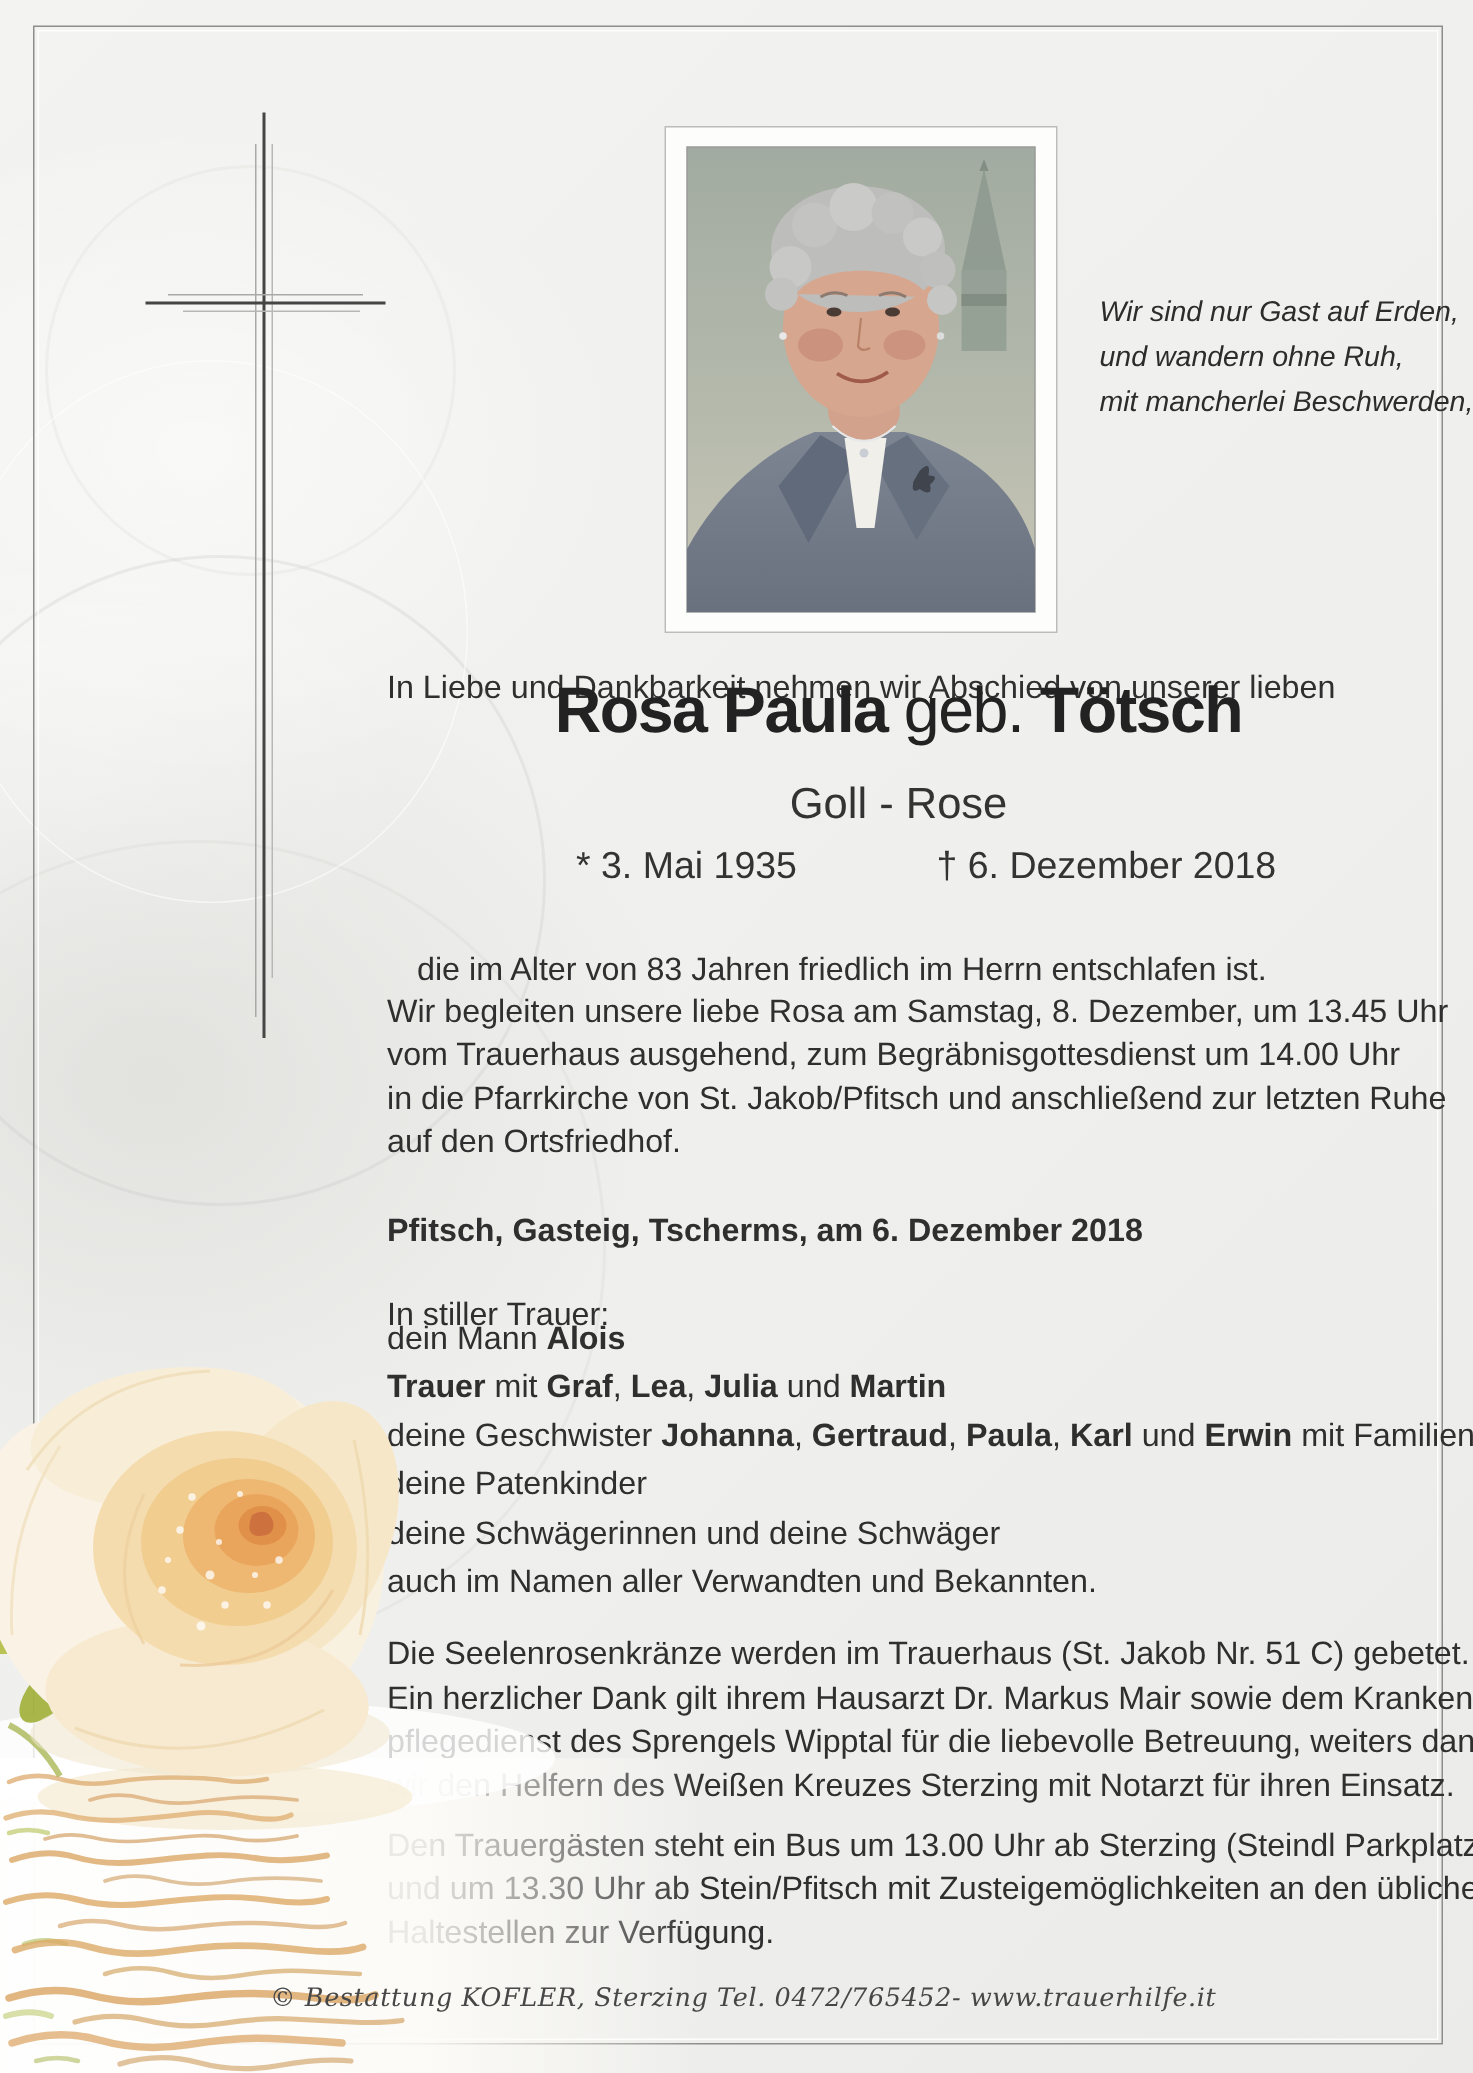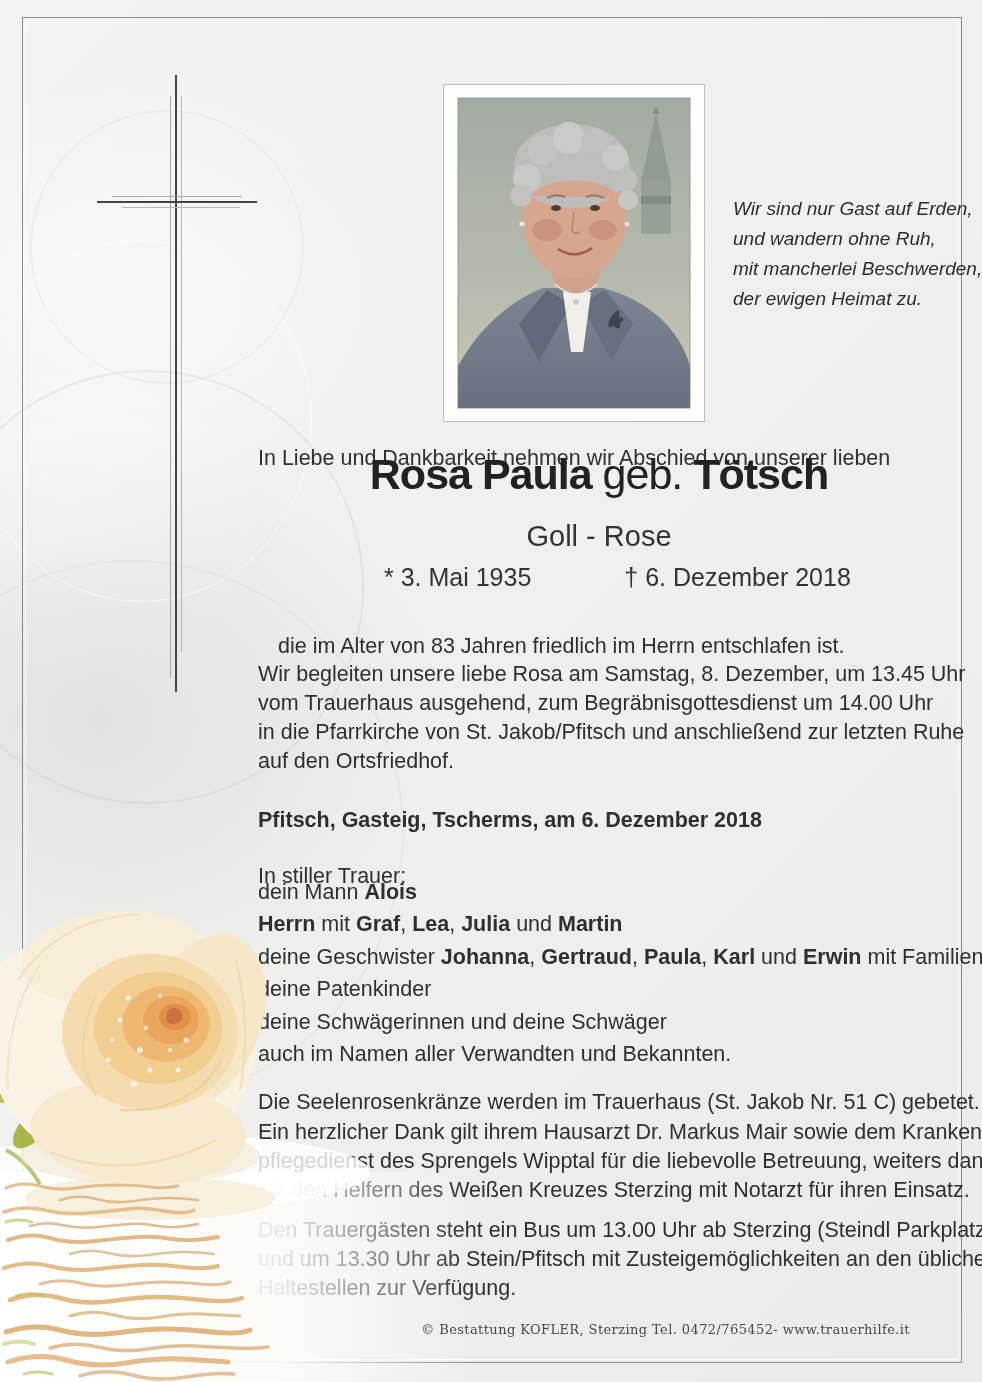--- a/index.html
+++ b/index.html
@@ -49,22 +49,22 @@
   .funeral{top:660px;}
   .place-date{top:786px;font-weight:700;}
   .mourn-head{top:842px;}
   .mourners{top:876px;line-height:32.4px;}
   .rosary{top:1068px;}
   .thanks{top:1118px;}
   .bus{top:1216px;}
   
   .rosewater{position:absolute;left:0;top:900px;width:490px;height:482px;}
   
-  .footer{position:absolute;left:180px;top:1322px;width:730px;text-align:right;
-    font-family:"DejaVu Serif",serif;font-size:13px;letter-spacing:.4px;color:#474747;}
+  .footer{position:absolute;left:180px;top:1322px;width:730px;text-align:left;
+    font-family:"DejaVu Serif",serif;font-style:italic;font-size:17px;letter-spacing:.4px;color:#474747;}
 </style>
 </head>
 <body>
 
 <div class="page">
 
   <div>
     <div class="wm wm1"></div>
     <div class="wm wm2"></div>
     <div class="wm wm3"></div>
@@ -134,21 +134,20 @@
       <path d="M112,200 Q133,220 154,200" stroke="#e6e8ea" stroke-width="1.5" fill="none"></path>
       <circle cx="133" cy="218" r="3" fill="#c9ced4"></circle>
       <path d="M170,230 q8,-8 6,3 q8,0 1,6 q2,9 -7,3 q-6,4 -4,-5 z" fill="#3f444d"></path>
     </svg>
   </figure>
 
   <div class="poem">
       <div class="tline">Wir sind nur Gast auf Erden,</div>
       <div class="tline">und wandern ohne Ruh,</div>
       <div class="tline">mit mancherlei Beschwerden,</div>
-      <div class="tline">der ewigen Heimat zu.</div>
     </div>
 
   <main class="content">
     <p class="blk intro">In Liebe und Dankbarkeit nehmen wir Abschied von unserer lieben</p>
     <h1 class="blk name"><span class="b">Rosa Paula </span><span>geb. </span><span class="b">Tötsch</span></h1>
     <div class="blk housename">Goll - Rose</div>
     <div class="blk dates">
       <span class="birth">* 3. Mai 1935</span>
       <span class="death">† 6. Dezember 2018</span>
     </div>
@@ -156,21 +155,21 @@
     <div class="blk para funeral">
         <div class="tline">Wir begleiten unsere liebe Rosa am Samstag, 8. Dezember, um 13.45 Uhr</div>
         <div class="tline">vom Trauerhaus ausgehend, zum Begräbnisgottesdienst um 14.00 Uhr</div>
         <div class="tline">in die Pfarrkirche von St. Jakob/Pfitsch und anschließend zur letzten Ruhe</div>
         <div class="tline">auf den Ortsfriedhof.</div>
       </div>
     <p class="blk place-date">Pfitsch, Gasteig, Tscherms, am 6. Dezember 2018</p>
     <p class="blk mourn-head">In stiller Trauer:</p>
     <div class="blk mourners">
       <div class="tline"><span>dein Mann </span><span class="b">Alois</span></div>
-      <div class="tline"><span class="b">Herrn</span><span> mit </span><span class="b">Graf</span><span>, </span><span class="b">Lea</span><span>, </span><span class="b">Julia</span><span> und </span><span class="b">Martin</span></div>
+      <div class="tline"><span class="b">Trauer</span><span> mit </span><span class="b">Graf</span><span>, </span><span class="b">Lea</span><span>, </span><span class="b">Julia</span><span> und </span><span class="b">Martin</span></div>
       <div class="tline"><span>deine Geschwister </span><span class="b">Johanna</span><span>, </span><span class="b">Gertraud</span><span>, </span><span class="b">Paula</span><span>, </span><span class="b">Karl</span><span> und </span><span class="b">Erwin</span><span> mit Familien</span></div>
       <div class="tline"><span>deine Patenkinder</span></div>
       <div class="tline"><span>deine Schwägerinnen und deine Schwäger</span></div>
       <div class="tline"><span>auch im Namen aller Verwandten und Bekannten.</span></div>
     </div>
     <p class="blk rosary">Die Seelenrosenkränze werden im Trauerhaus (St. Jakob Nr. 51 C) gebetet.</p>
     <div class="blk para thanks">
         <div class="tline">Ein herzlicher Dank gilt ihrem Hausarzt Dr. Markus Mair sowie dem Kranken-</div>
         <div class="tline">pflegedienst des Sprengels Wipptal für die liebevolle Betreuung, weiters danken</div>
         <div class="tline">wir den Helfern des Weißen Kreuzes Sterzing mit Notarzt für ihren Einsatz.</div>

